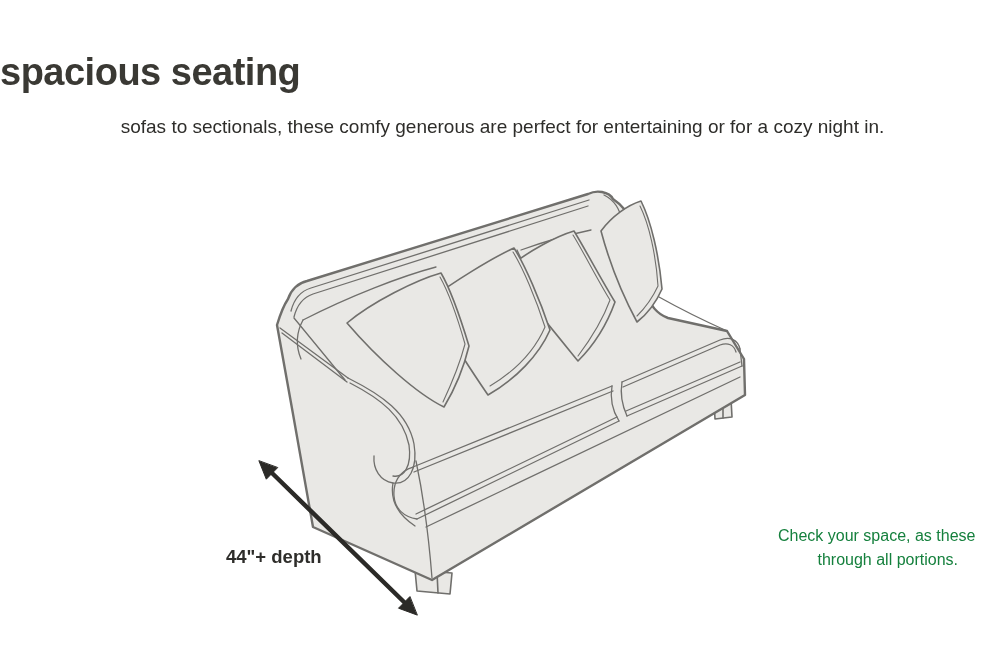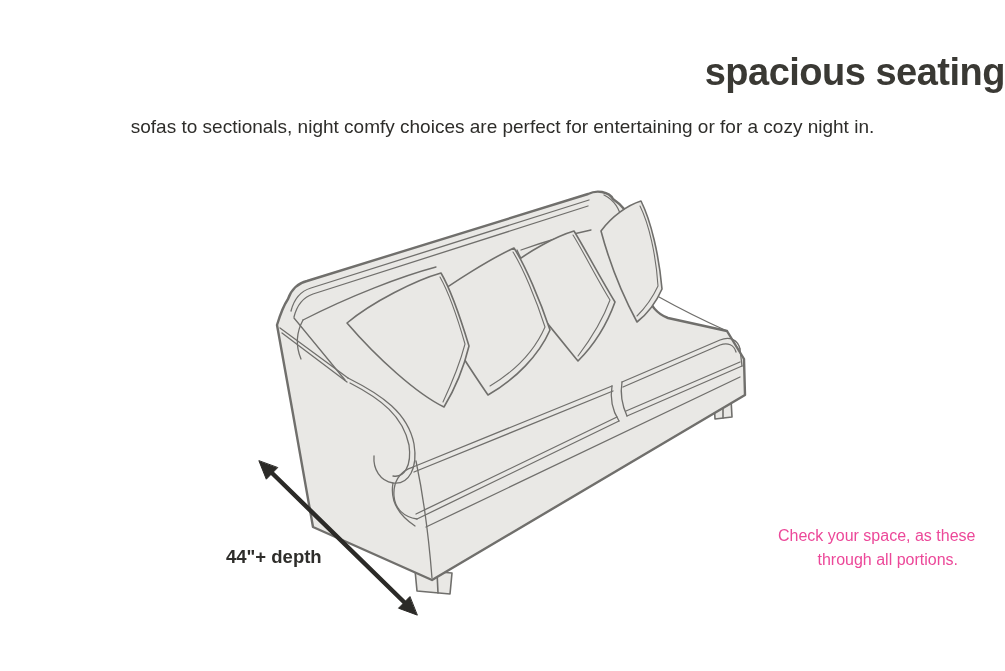--- a/index.html
+++ b/index.html
@@ -3,52 +3,52 @@
 <meta charset="utf-8">
 <style>
   html,body{margin:0;padding:0;}
   body{font-family:"Liberation Sans", sans-serif; background:#ffffff;}
   .canvas{
     position:relative; width:1005px; height:671px; background:#ffffff;
     overflow:hidden;
   }
   .page-title{
     position:absolute; left:0; top:51px; width:100%;
-    text-align:right; font-size:38px; font-weight:bold;
+    text-align:left; font-size:38px; font-weight:bold;
     color:#3a3934; letter-spacing:-0.5px;
   }
   .intro{
     position:absolute; left:0; top:114px; width:100%;
     text-align:center; font-size:19px; line-height:25px; color:#2e2d2a;
   }
   .sofa-svg{ position:absolute; left:0; top:0; }
   .dim-label{
     position:absolute; left:226px; top:546px;
     font-size:18.5px; font-weight:bold; color:#2e2d2a;
   }
   .measure{ position:absolute; left:778px; top:517px; width:180px; }
   .measure-row{ display:flex; align-items:center; gap:13px; }
   .measure-heading{
     font-size:14px; font-weight:bold; letter-spacing:3px;
     color:#3a3936; white-space:nowrap;
   }
   .measure-note{
     margin-top:7px; text-align:right; font-size:16px; line-height:24px;
-    color:#ec4899; white-space:nowrap;
+    color:#15803d; white-space:nowrap;
   }
 </style>
 </head>
 <body>
 
 <div class="canvas">
 
   <div class="page-title">spacious seating</div>
 
   <div class="intro">
-    <div>sofas to sectionals, night comfy choices are perfect for entertaining or for a cozy night in.</div>
+    <div>sofas to sectionals, these comfy generous are perfect for entertaining or for a cozy night in.</div>
   </div>
 
   <svg class="sofa-svg" width="1005" height="671" viewBox="0 0 1005 671" fill="none" stroke-linecap="round" stroke-linejoin="round">
     <g stroke="#706f6c">
 
       <g fill="#e9e8e5" stroke-width="1.6">
         <path d="M 415,570 L 417,591 L 450,594 L 452,573 Z"></path>
         <path d="M 437,572 L 438,593"></path>
         <path d="M 714,401 L 715,419 L 732,417 L 731,399 Z"></path>
         <path d="M 723,400 L 723,418"></path>

